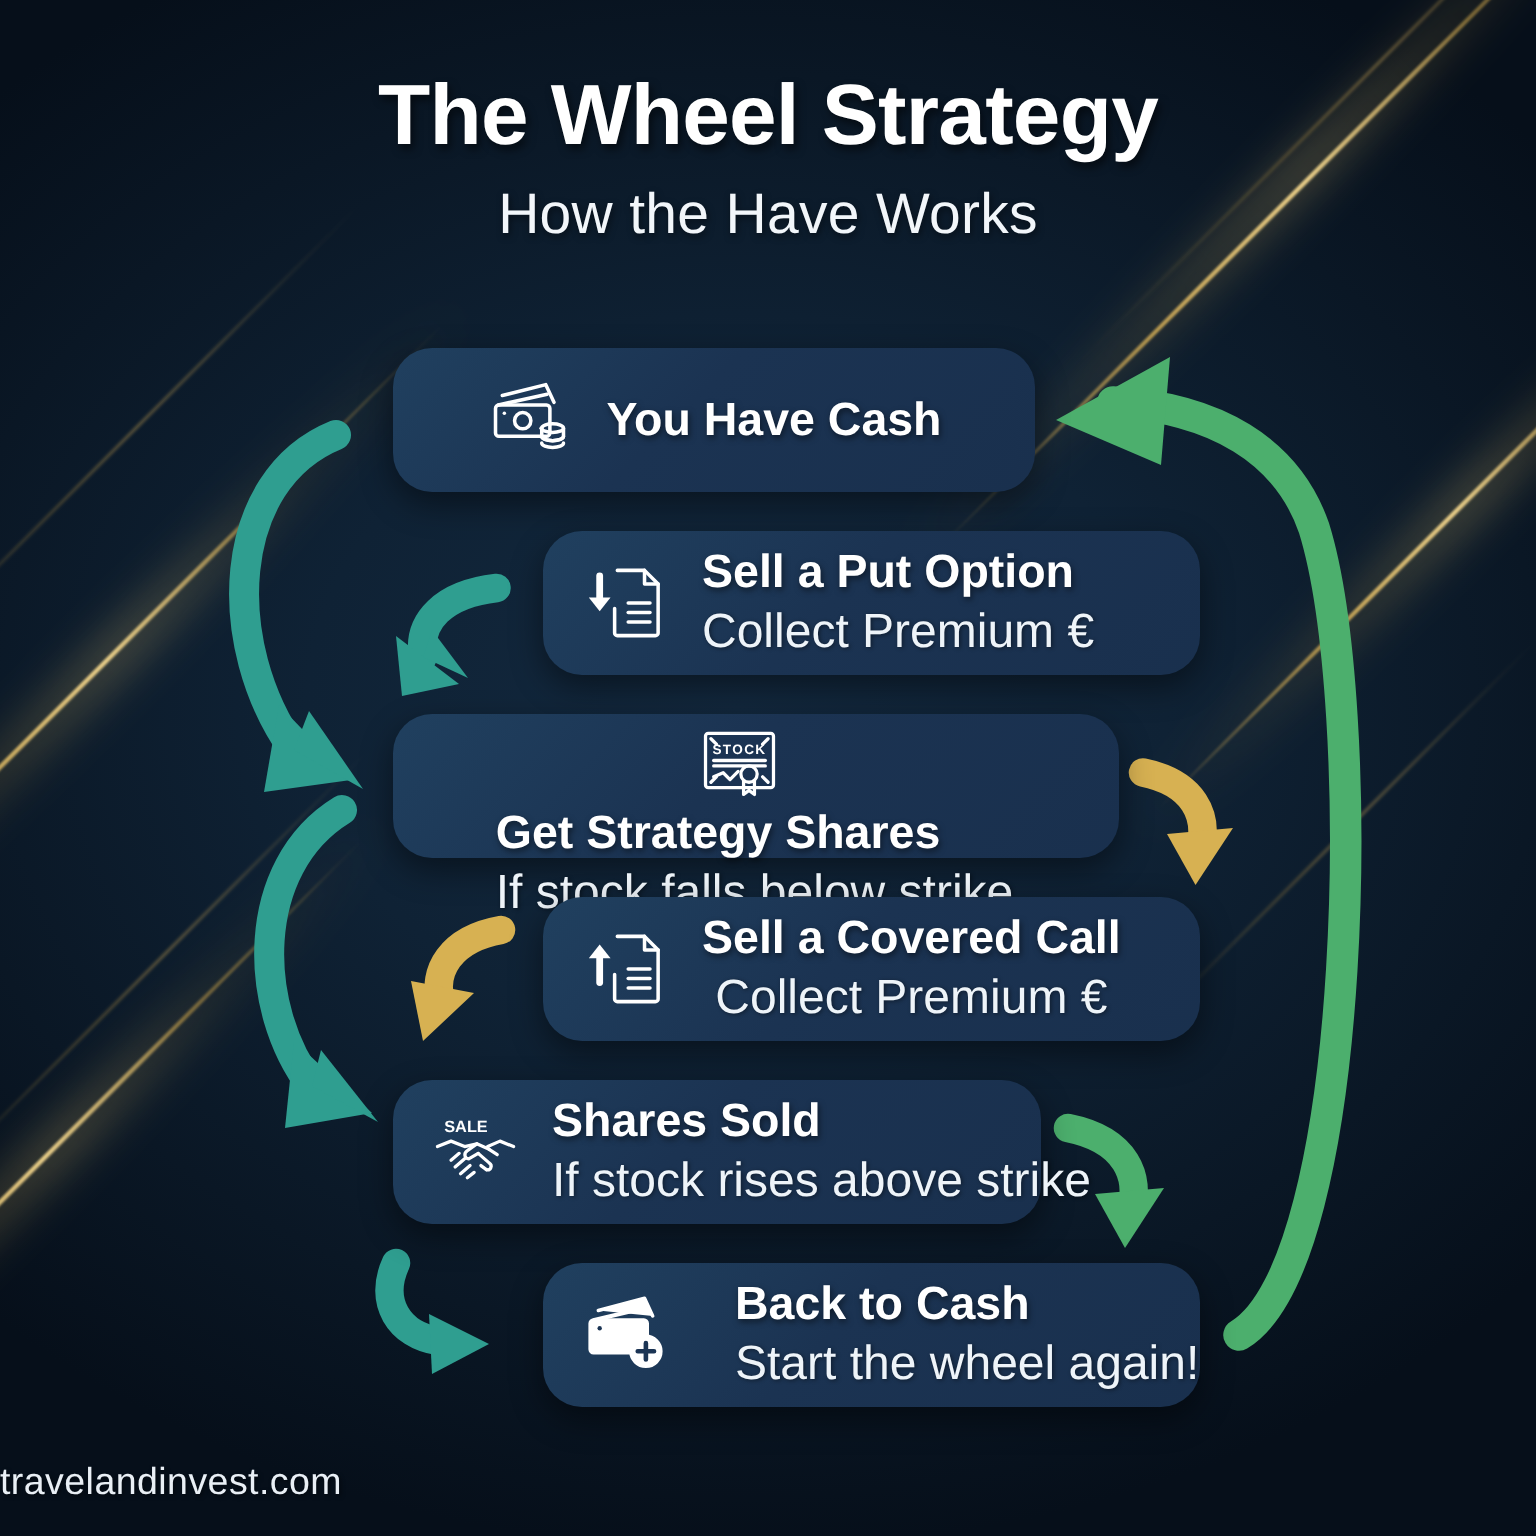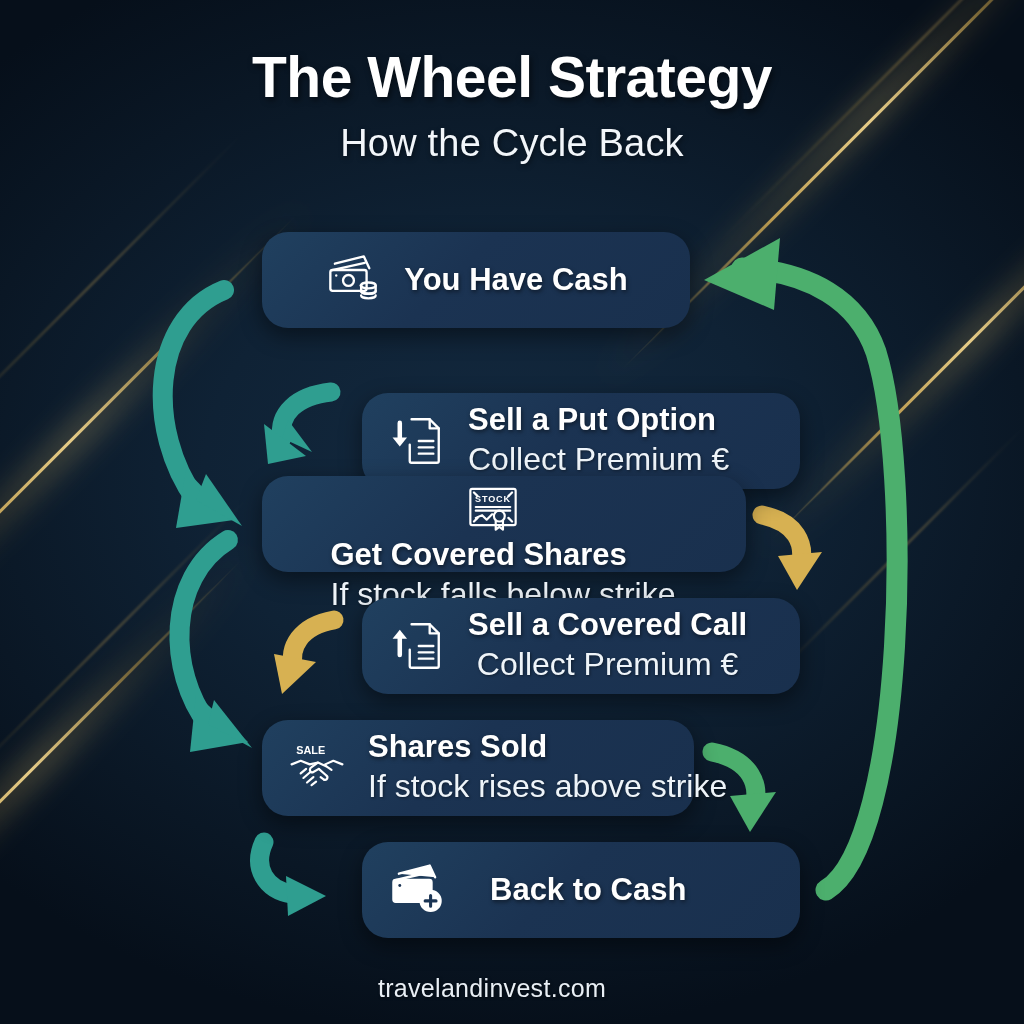--- a/index.html
+++ b/index.html
@@ -87,25 +87,23 @@
     line-height: 1.2; margin-top: 2px; white-space: nowrap;
     text-shadow: 1px 1px 3px rgba(0,0,0,.45);
   }
   .only-title { justify-content: center; }
   
   .arrows { position: absolute; inset: 0; }
   .arrows svg { position: absolute; top: 0; left: 0; width: 1024px; height: 1024px; }
   
   .footer {
     position: absolute; left: 0; width: 944px; top: 974px;
-    text-align: center;
     font-size: 25px; color: #e9eff5; font-weight: 400;
     letter-spacing: .3px;
     text-shadow: 1px 1px 3px rgba(0,0,0,.5);
-    padding-left: 20px;
   }
 </style>
 </head>
 <body>
 
 <div id="infographic">
 
   <div class="streaks">
     <div class="streak s-glow" style="width:760px; left:480px;  top:110px;"></div>
     <div class="streak s-thin" style="width:700px; left:520px;  top:120px;"></div>
@@ -116,21 +114,21 @@
     <div class="streak s-thin" style="width:640px; left:-250px; top:440px;"></div>
     <div class="streak s-faint" style="width:470px; left:-160px; top:300px;"></div>
     <div class="streak s-glow" style="width:660px; left:-300px; top:760px;"></div>
     <div class="streak s-thin" style="width:600px; left:-270px; top:770px;"></div>
     <div class="streak s-faint" style="width:430px; left:-120px; top:650px;"></div>
     <div class="streak s-faint" style="width:380px; left:700px;  top:560px;"></div>
   </div>
 
   <div class="header">
     <div class="title">The Wheel Strategy</div>
-    <div class="subtitle">How the Cycle Back</div>
+    <div class="subtitle">How the Have Works</div>
   </div>
 
   <div class="arrows">
     <svg viewBox="0 0 1024 1024" xmlns="http://www.w3.org/2000/svg">
 
       <g fill="none">
         <path d="M224,290 C150,320 146,430 196,500" stroke="#2f9e90" stroke-width="20" stroke-linecap="round"></path>
         <path d="M186,470 L234,520 L176,528 Z" fill="#2f9e90" stroke="none"></path>
         <path d="M196,500 L242,526 L206,474 Z" fill="#2f9e90" stroke="none"></path>
       </g>
@@ -188,21 +186,21 @@
         <path d="M41 38 V44 A8 3.2 0 0 0 57 44 V38"></path>
         <path d="M41 44 A8 3.2 0 0 0 57 44"></path>
         <path d="M41 49 A8 3.2 0 0 0 57 49"></path>
       </svg>
     </div>
     <div class="card-text">
       <div class="card-title">You Have Cash</div>
     </div>
   </div>
 
-  <div class="card" style="left:362px; top:354px; width:438px; height:96px;margin-top:39px;">
+  <div class="card" style="left:362px; top:354px; width:438px; height:96px;">
     <div class="accent" style="background:#2a9d8f;"></div>
     <div class="card-icon">
       <svg viewBox="0 0 64 64" fill="none" stroke="#ffffff" stroke-width="2.6" stroke-linecap="round" stroke-linejoin="round">
         <path d="M26 8 H46 L56 18 V54 A2 2 0 0 1 54 56 H26 A2 2 0 0 1 24 54 V36"></path>
         <path d="M46 8 V18 H56"></path>
         <path d="M34 32 H50"></path>
           <path d="M34 39 H50"></path>
           <path d="M34 46 H50"></path>
         <path d="M13 12 V32" stroke-width="5"></path>
         <path d="M5 28 L13 38 L21 28 Z" fill="#ffffff" stroke="none"></path>
@@ -222,21 +220,21 @@
         <path d="M11 16 L15 20 M53 16 L49 20 M11 48 L15 44 M53 48 L49 44"></path>
         <text x="32" y="27" font-family="Liberation Sans, sans-serif" font-size="10" font-weight="700" fill="#ffffff" stroke="none" text-anchor="middle" letter-spacing="1">STOCK</text>
         <path d="M13 32 H51"></path>
           <path d="M13 36 H51"></path>
         <path d="M13 44 L20 41 L25 46 L31 40"></path>
         <circle cx="39" cy="42" r="6"></circle>
         <path d="M35 47 L35 57 L39 54 L43 57 L43 47"></path>
       </svg>
     </div>
     <div class="card-text">
-      <div class="card-title">Get Covered Shares</div>
+      <div class="card-title">Get Strategy Shares</div>
       <div class="card-sub">If stock falls below strike</div>
     </div>
   </div>
 
   <div class="card" style="left:362px; top:598px; width:438px; height:96px;text-align:center;">
     <div class="accent" style="background:#d7b152;"></div>
     <div class="card-icon">
       <svg viewBox="0 0 64 64" fill="none" stroke="#ffffff" stroke-width="2.6" stroke-linecap="round" stroke-linejoin="round">
         <path d="M26 8 H46 L56 18 V54 A2 2 0 0 1 54 56 H26 A2 2 0 0 1 24 54 V36"></path>
         <path d="M46 8 V18 H56"></path>
@@ -285,18 +283,19 @@
         <rect x="6" y="21" width="42" height="24" rx="2.5" fill="#ffffff" stroke="#ffffff"></rect>
         <circle cx="27" cy="33" r="6.5" fill="#ffffff" stroke="#ffffff"></circle>
         <circle cx="13" cy="27" r="1.6" fill="#1b3454" stroke="none"></circle>
         <circle cx="41" cy="39" r="1.6" fill="#1b3454" stroke="none"></circle>
         <circle cx="47" cy="44" r="11" fill="#ffffff" stroke="#ffffff"></circle>
         <path d="M47 38 V50 M41 44 H53" stroke="#1b3454" stroke-width="3.4"></path>
       </svg>
     </div>
     <div class="card-text">
       <div class="card-title">Back to Cash</div>
+      <div class="card-sub">Start the wheel again!</div>
     </div>
   </div>
 
   <div class="footer">travelandinvest.com</div>
 
 </div>
 
 </body></html>

